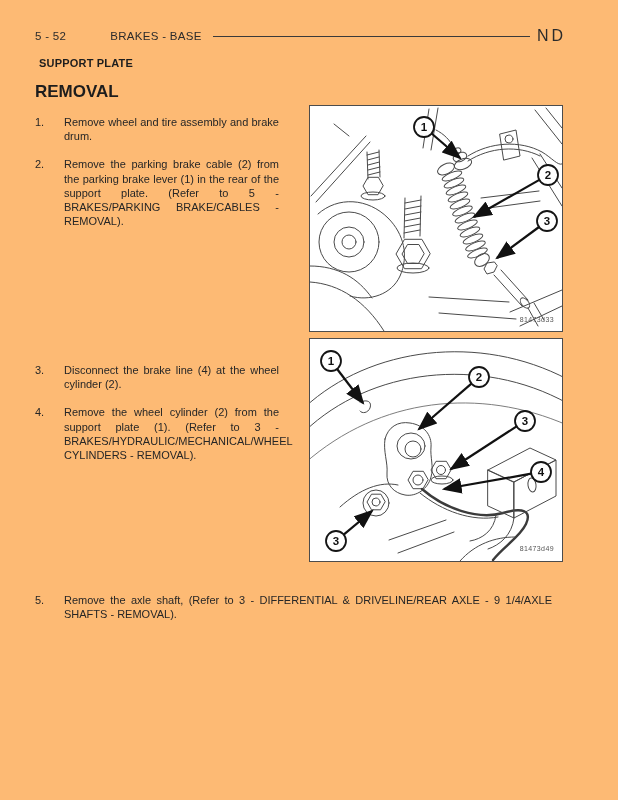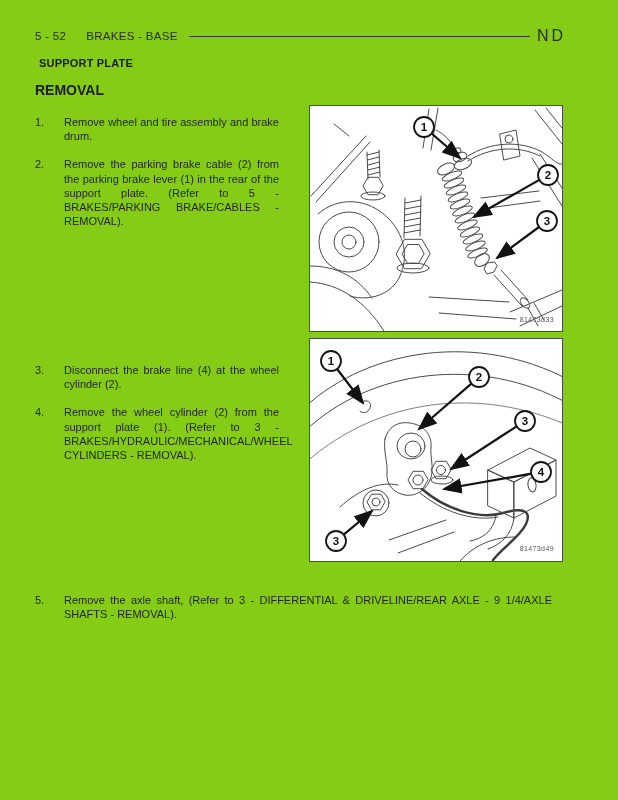--- a/index.html
+++ b/index.html
@@ -1,28 +1,28 @@
 <!DOCTYPE html>
 <html><head>
 <meta charset="utf-8">
 <style>
   html,body{margin:0;padding:0;background:#fbfbfa;}
-  .page{position:relative;width:618px;height:800px;background:#84cc16;overflow:hidden;
+  .page{position:relative;width:618px;height:800px;background:#fdba74;overflow:hidden;
         font-family:"Liberation Sans","DejaVu Sans",sans-serif;color:#262626;}
   
   .hdr{position:absolute;left:35px;top:27px;width:531px;display:flex;align-items:center;
        font-size:11.5px;letter-spacing:.3px;color:#2b2b2b;}
   .hdr .pgnum{margin-right:20px;white-space:nowrap;}
-  .hdr .sect{white-space:nowrap;}
+  .hdr .sect{white-space:nowrap;margin-left:24px;}
   .hdr .rule{flex:1;height:0;border-top:1.7px solid #3a3a3a;margin:0 7px 0 11px;}
   .hdr .nd{letter-spacing:3px;font-size:16px;white-space:nowrap;}
   
   .title{position:absolute;left:35px;top:53px;margin:4px;font-size:11px;font-weight:bold;
          letter-spacing:.2px;color:#1d1d1d;}
-  .sub{position:absolute;left:35px;top:82px;margin:0;font-size:14px;font-weight:bold;color:#1d1d1d;}
+  .sub{position:absolute;left:35px;top:82px;margin:0;font-size:17px;font-weight:bold;color:#1d1d1d;}
   
   .steps{position:absolute;left:35px;width:258px;font-size:11px;line-height:14.2px;}
   #steps-a{top:101px;}
   #steps-b{top:349px;}
   #step5-wrap{position:absolute;left:35px;top:579px;width:531px;font-size:11px;line-height:14.2px;}
   .step{position:relative;padding-left:15px;margin:0 0 5px 0;}
   .step .num{position:absolute;left:0;top:0;}
   .step .txt{margin:14px;text-align:justify;}
   
   .fig{position:absolute;left:309px;margin:0;background:#fff;border:1px solid #4c4c4c;}

